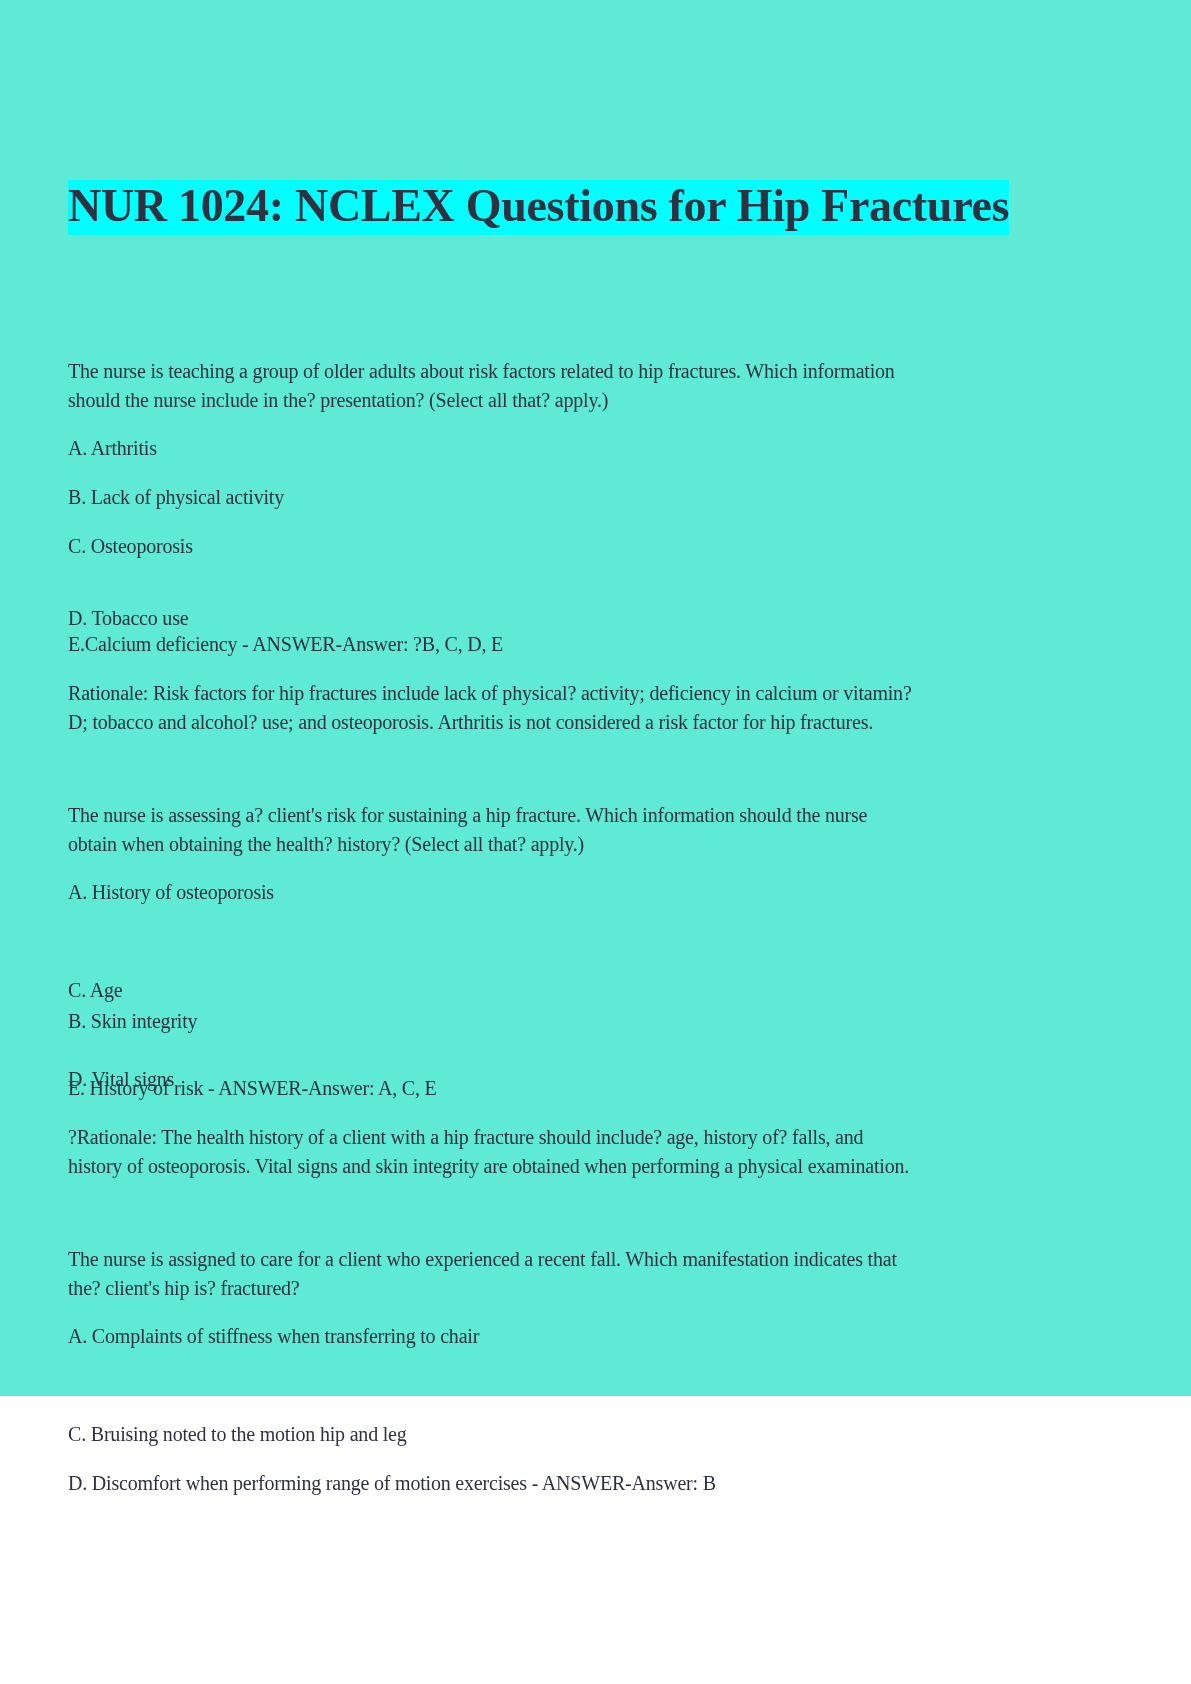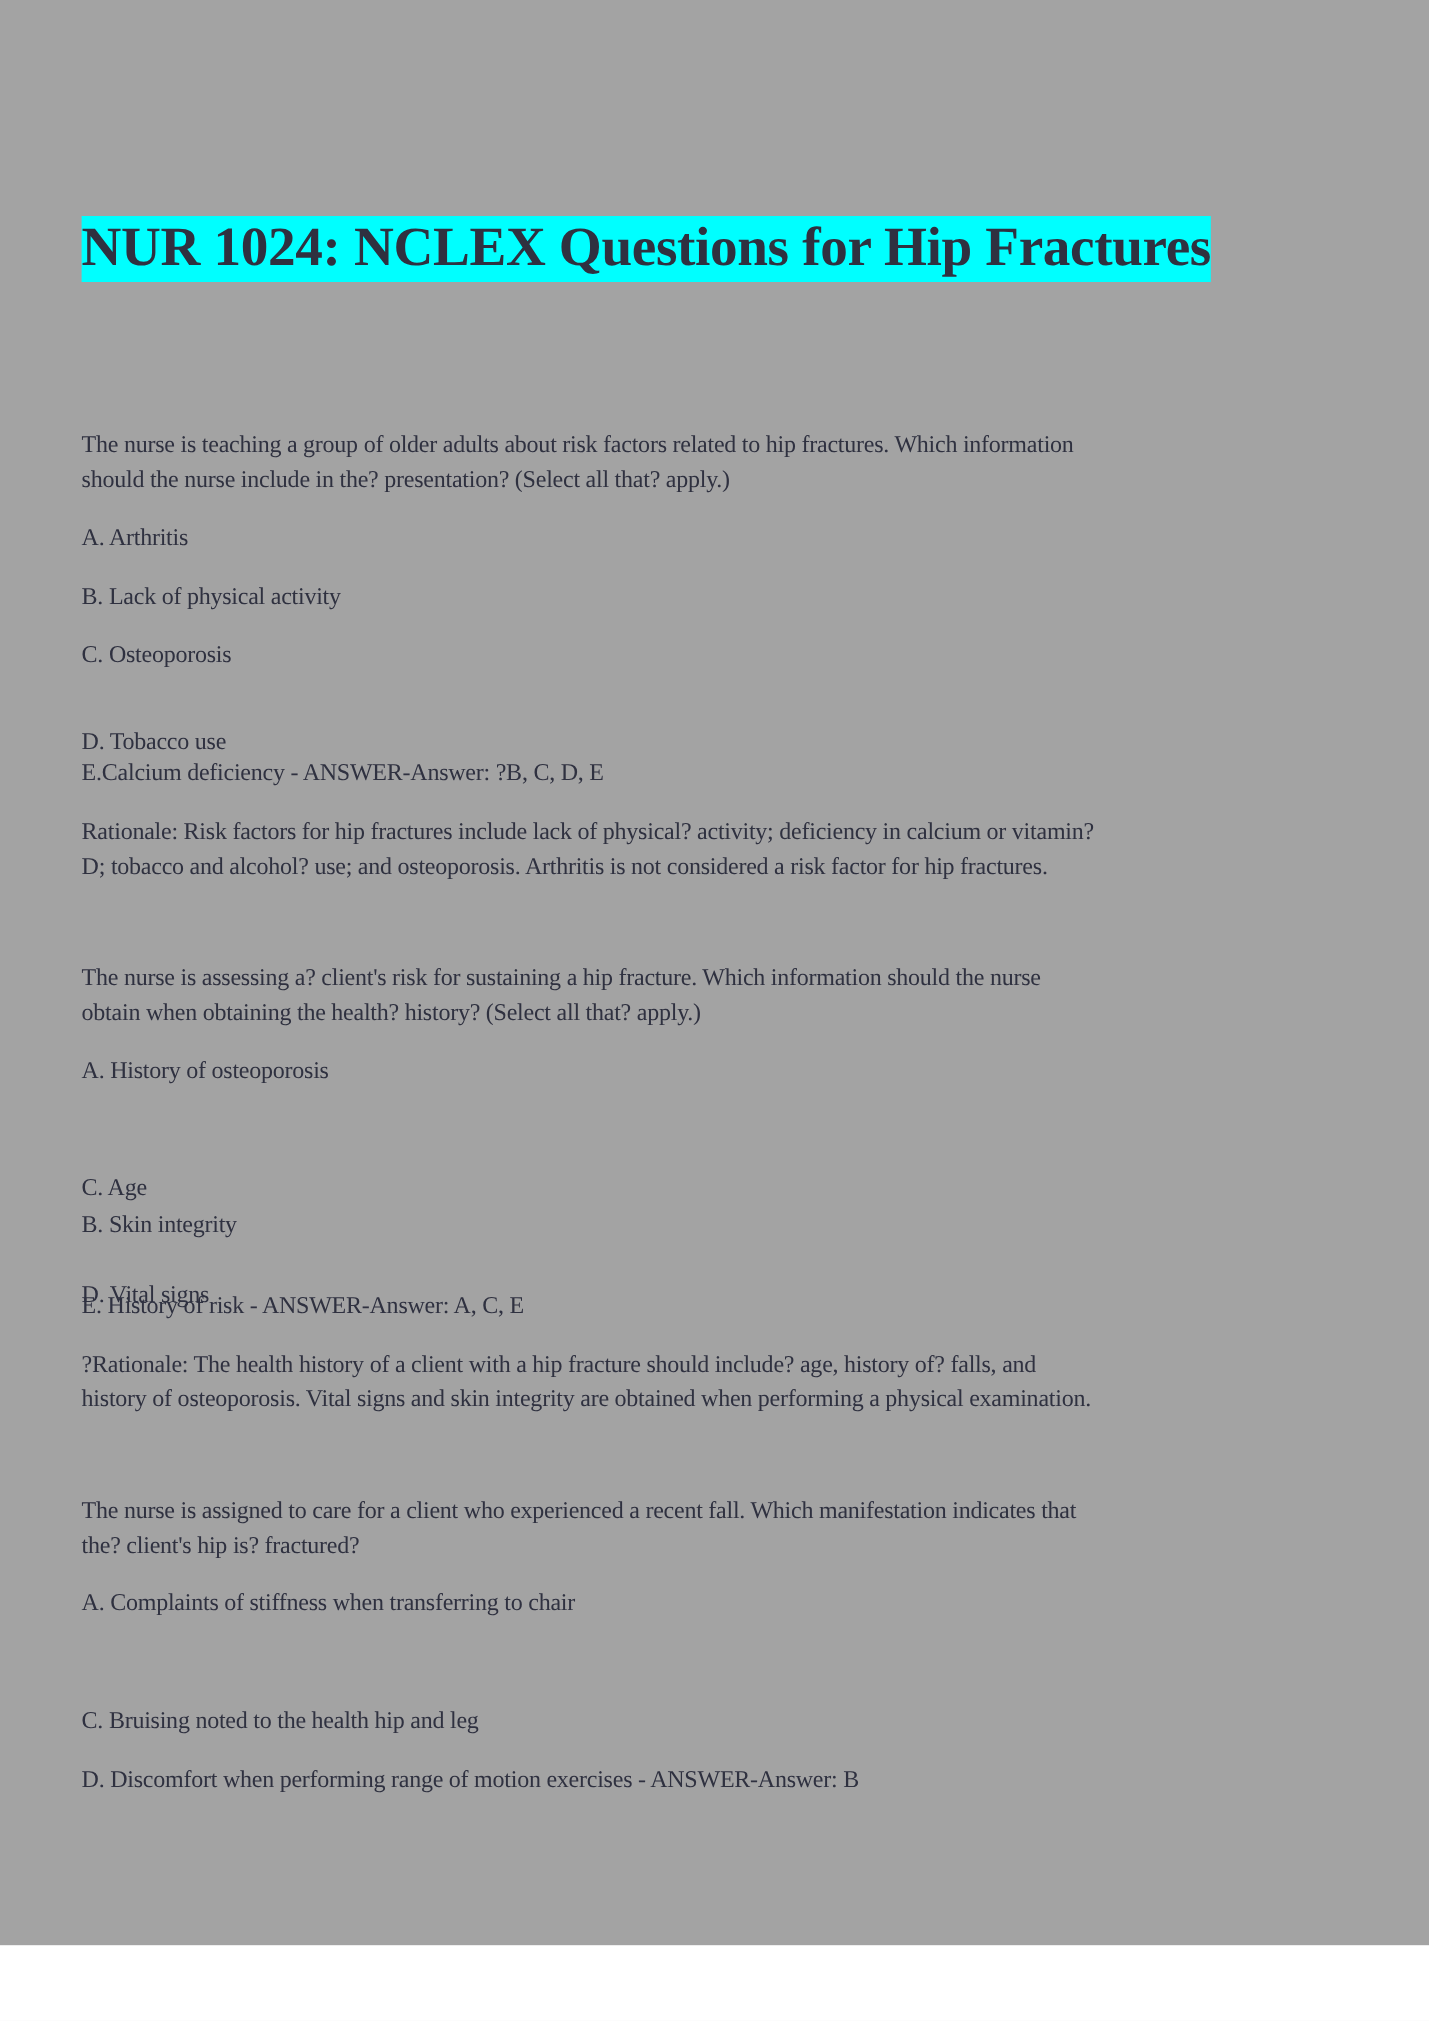--- a/index.html
+++ b/index.html
@@ -13,22 +13,22 @@
       position: relative;
       overflow: hidden;
       font-family: "Liberation Serif", "DejaVu Serif", serif;
       color: #2f3140;
     }
     .page {
       position: absolute;
       left: 0;
       top: 0;
       width: 1191px;
-      height: 1621px;
-      background: #a3a3a3;
+      height: 1396px;
+      background: #5eead4;
     }
     .title {
       position: absolute;
       left: 68px;
       top: 176px;
       margin: 0;
       font-size: 46px;
       line-height: 59px;
       font-weight: bold;
       letter-spacing: -0.3px;
@@ -76,16 +76,16 @@
   <p class="para" style="top:979px;margin-top:28px;">B. Skin integrity</p>
   <p class="para" style="top:976px;">C. Age</p>
   <p class="para" style="top:1025px;margin-top:40px;">D. Vital signs</p>
   <p class="para" style="top:1074px;">E. History of risk - ANSWER-Answer: A, C, E</p>
   <p class="para" style="top:1123px;">?Rationale: The health history of a client with a hip fracture should include? age, history of? falls, and</p>
   <p class="para" style="top:1152px;">history of osteoporosis. Vital signs and skin integrity are obtained when performing a physical examination.</p>
 
   <p class="para" style="top:1245px;">The nurse is assigned to care for a client who experienced a recent fall. Which manifestation indicates that</p>
   <p class="para" style="top:1274px;">the? client's hip is? fractured?</p>
   <p class="para" style="top:1322px;">A. Complaints of stiffness when transferring to chair</p>
-  <p class="para" style="top:1420px;">C. Bruising noted to the health hip and leg</p>
+  <p class="para" style="top:1420px;">C. Bruising noted to the motion hip and leg</p>
   <p class="para" style="top:1469px;">D. Discomfort when performing range of motion exercises - ANSWER-Answer: B</p>
 
 </div>
 
 </body></html>

